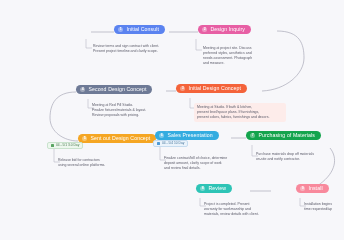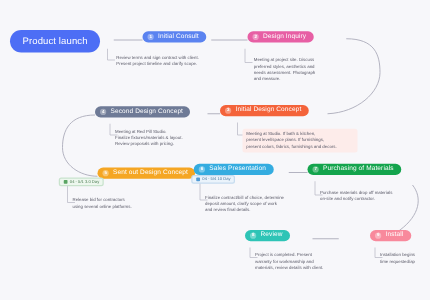--- a/index.html
+++ b/index.html
@@ -60,23 +60,20 @@
       <path d="M190,98 L190,108 L196,108"></path>
       <path d="M88,99 L88,108 L94,108"></path>
       <path d="M54,146 L54,162 L60,162"></path>
       <path d="M160,145 L160,160 L166,160"></path>
       <path d="M252,145 L252,156 L258,156"></path>
       <path d="M200,198 L200,206 L206,206"></path>
       <path d="M300,198 L300,206 L306,206"></path>
     </g>
   </svg>
 
-  <div class="node root" style="left:8px;top:24px;">
-    <span class="ttl">Product launch</span>
-  </div>
 
   <div class="node" style="left:114px;top:25px;background:#5b83f0;">
     <span class="badge">1</span>
     <span class="ttl">Initial Consult</span>
   </div>
   <div class="note" style="left:93px;top:44px;width:110px;">Review terms and sign contract with client.
 Present project timeline and clarify scope.</div>
 
   <div class="node" style="left:198px;top:25px;background:#e75fa4;">
     <span class="badge">2</span>

